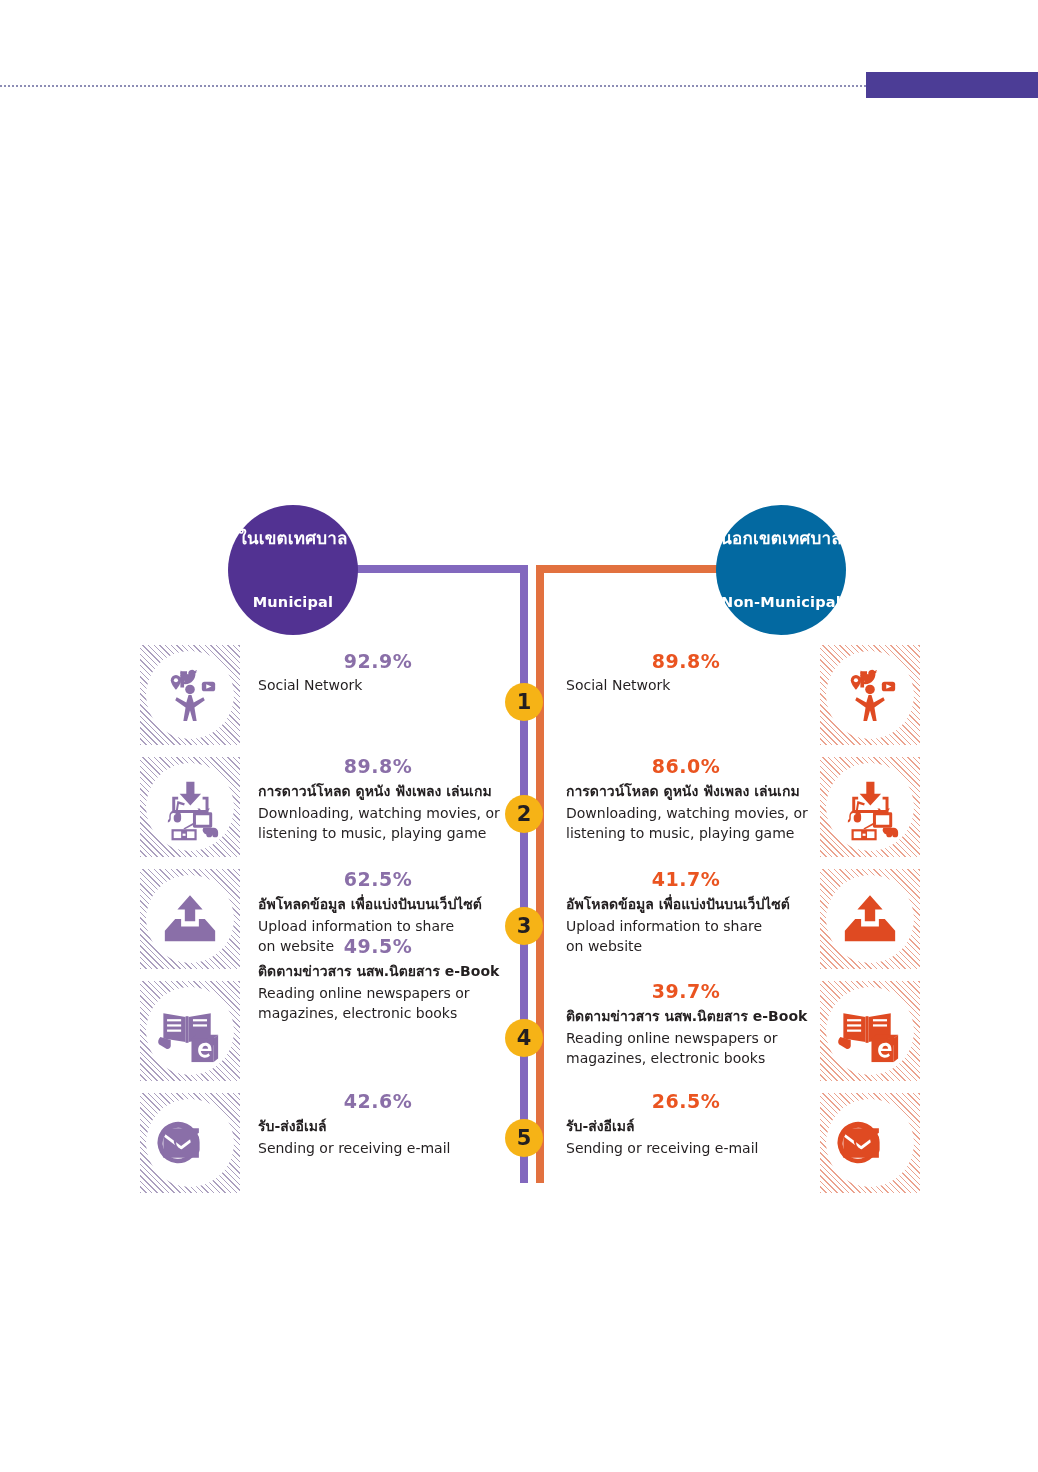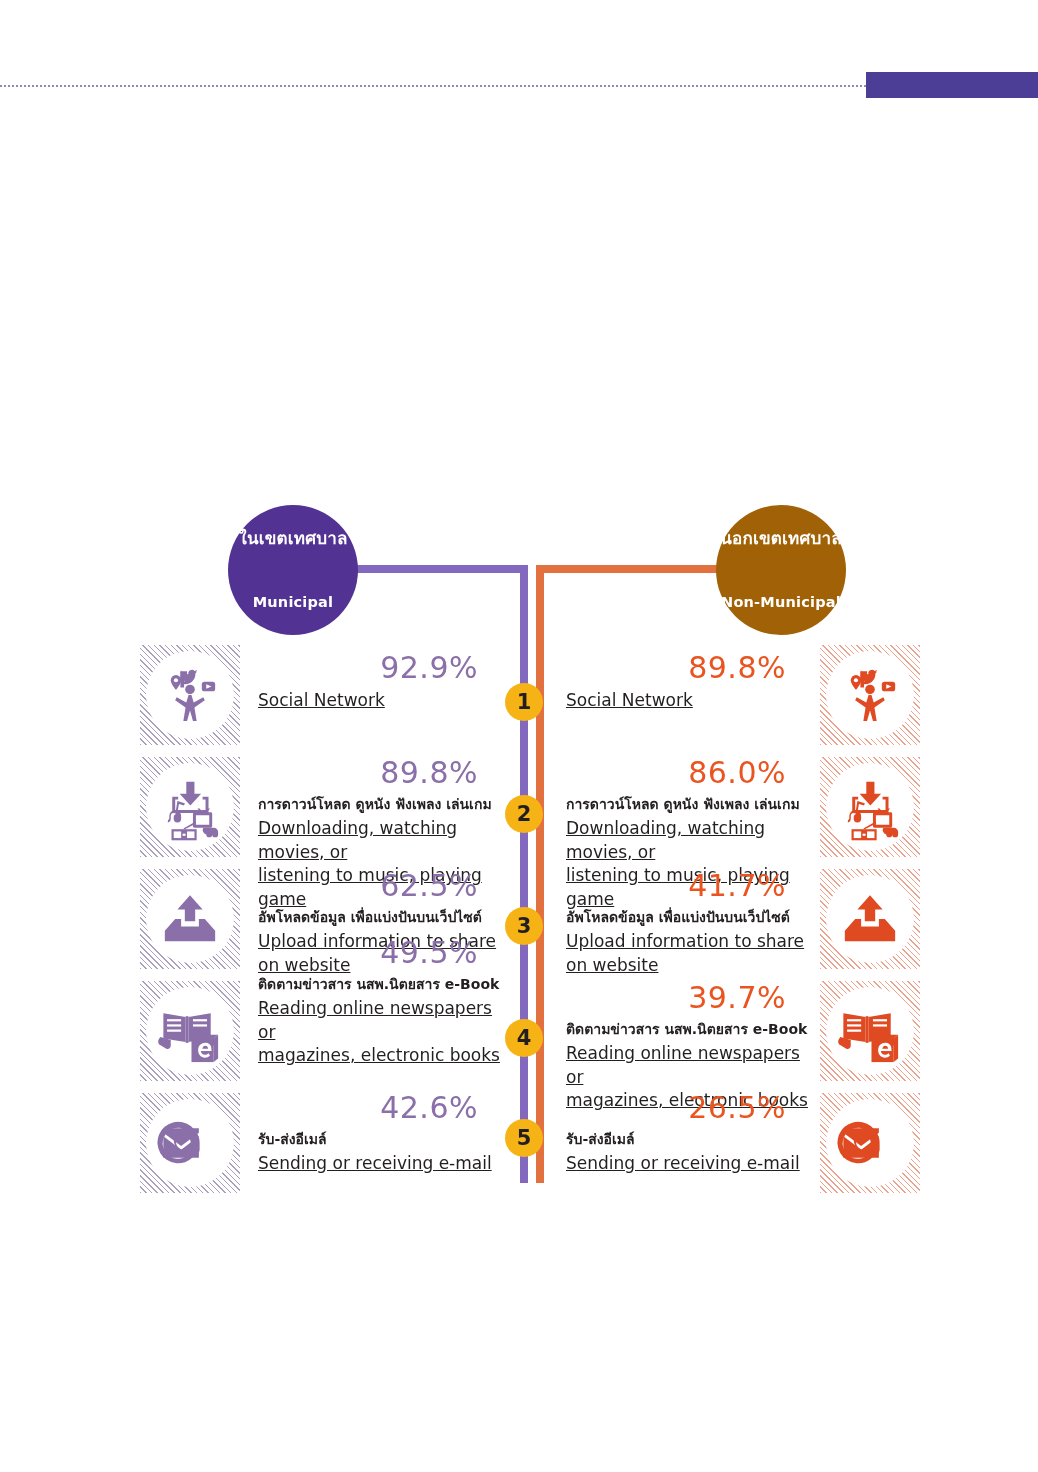--- a/index.html
+++ b/index.html
@@ -50,21 +50,21 @@
     gap: 40px;
   }
   #bubble-municipal {
     left: 228px;
     top: 505px;
     background: #523292;
   }
   #bubble-nonmunicipal {
     left: 716px;
     top: 505px;
-    background: #a16207;
+    background: #0369a1;
   }
   .bubble-th {
     font-size: 17px;
     font-weight: bold;
     line-height: 1.25;
     letter-spacing: .2px;
   }
   .bubble-en {
     font-size: 14.5px;
     font-weight: bold;
@@ -182,45 +182,44 @@
 
   
   .stat {
     position: absolute;
     width: 252px;
   }
   .stat.left  { left: 258px; text-align: left; }
   .stat.right { left: 566px; text-align: left; }
 
   .pct {
-    font-size: 30px;
-    font-weight: normal;
+    font-size: 19px;
+    font-weight: bold;
     letter-spacing: .5px;
     margin: 0 0 4px 0;
-    text-align: right;
+    text-align: center;
     width: 200px;
   }
   .stat.left  .pct { color: #8a6fa8; margin-left: 20px; }
   .stat.right .pct { color: #ea5420; margin-left: 20px; }
 
   .label-th {
     font-size: 14px;
     color: #231f20;
     font-weight: bold;
     line-height: 1.45;
     margin: 0 0 3px 0;
     white-space: nowrap;
   }
   .label-en {
-    font-size: 17px;
+    font-size: 14px;
     color: #231f20;
     line-height: 1.38;
     margin: 0;
     white-space: pre-line;
-    text-decoration: underline;
   }
 </style>
 </head>
 <body>
 
 <div id="top-dotted-rule"></div>
 <div id="top-accent-bar"></div>
 
 <div id="rail-left-horizontal"></div>
 <div id="rail-left-vertical"></div>

